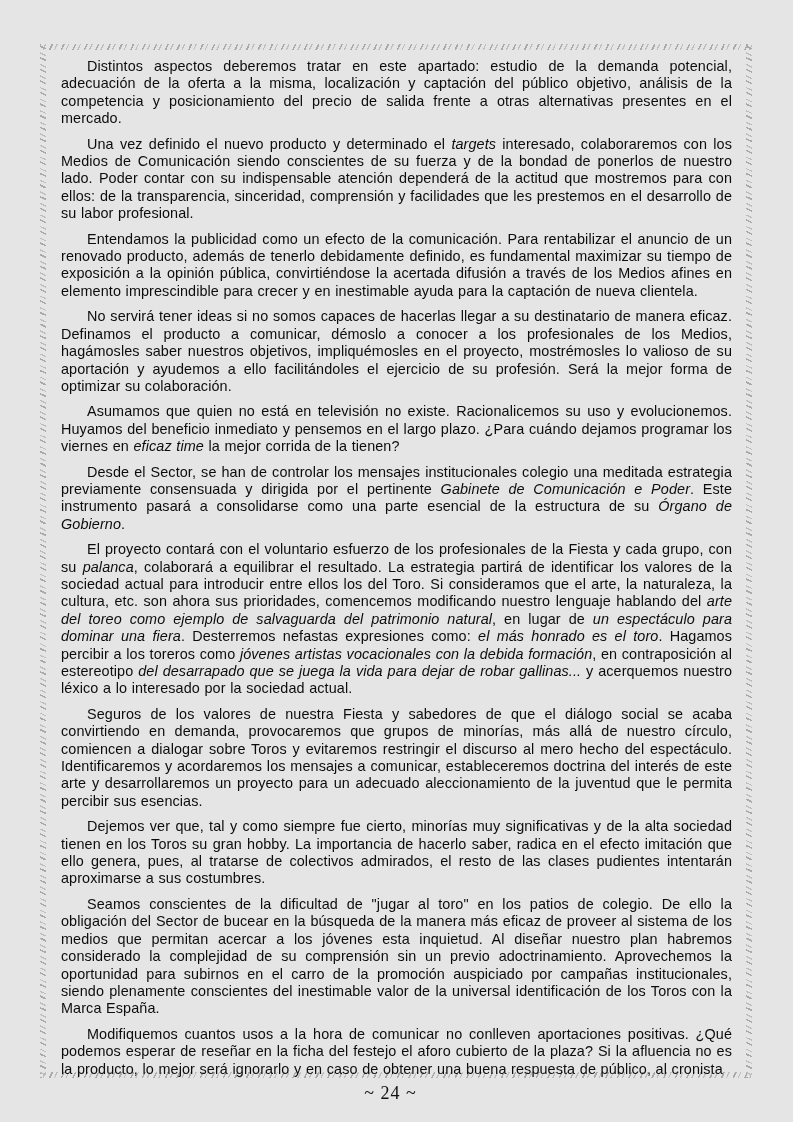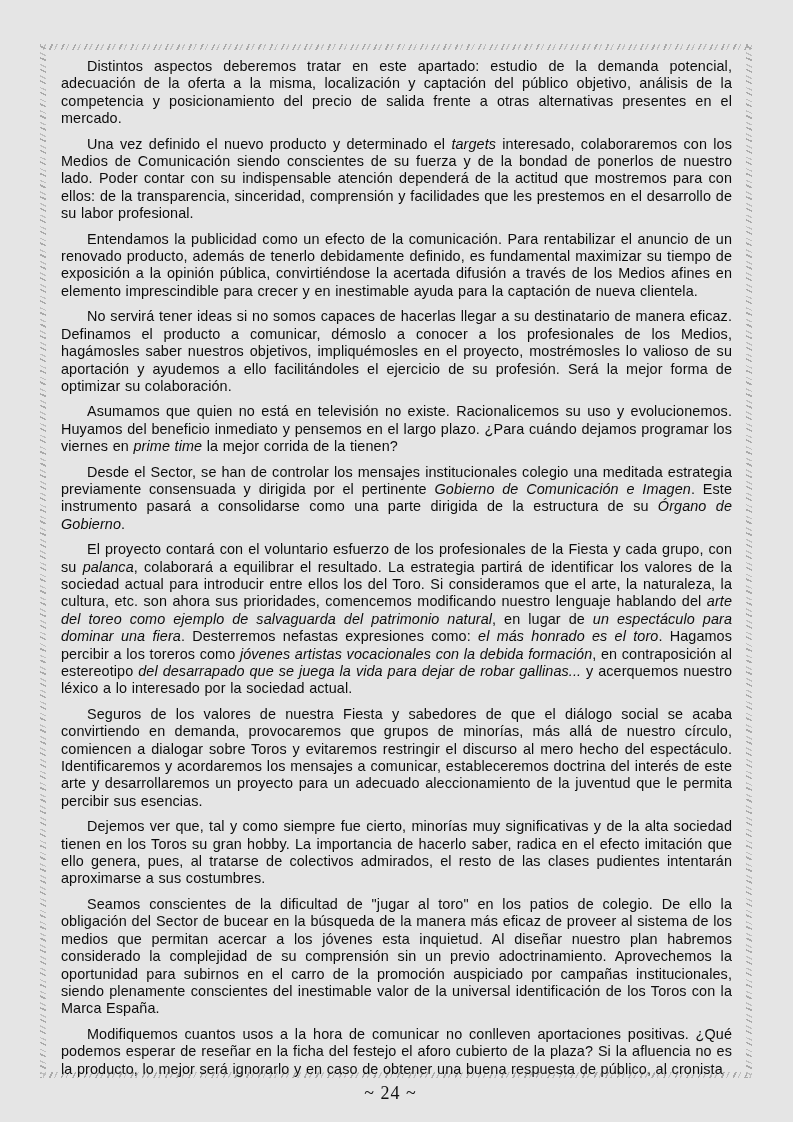--- a/index.html
+++ b/index.html
@@ -81,22 +81,22 @@
   <div class="frame">
     <div class="edge edge-top"></div>
     <div class="edge edge-bottom"></div>
     <div class="edge edge-left"></div>
     <div class="edge edge-right"></div>
     <div class="content">
         <p class="para"><span>Distintos aspectos deberemos tratar en este apartado: estudio de la demanda potencial, adecuación de la oferta a la misma, localización y captación del público objetivo, análisis de la competencia y posicionamiento del precio de salida frente a otras alternativas presentes en el mercado.</span></p>
         <p class="para"><span>Una vez definido el nuevo producto y determinado el </span><i>targets</i><span> interesado, colaboraremos con los Medios de Comunicación siendo conscientes de su fuerza y de la bondad de ponerlos de nuestro lado. Poder contar con su indispensable atención dependerá de la actitud que mostremos para con ellos: de la transparencia, sinceridad, comprensión y facilidades que les prestemos en el desarrollo de su labor profesional.</span></p>
         <p class="para"><span>Entendamos la publicidad como un efecto de la comunicación. Para rentabilizar el anuncio de un renovado producto, además de tenerlo debidamente definido, es fundamental maximizar su tiempo de exposición a la opinión pública, convirtiéndose la acertada difusión a través de los Medios afines en elemento imprescindible para crecer y en inestimable ayuda para la captación de nueva clientela.</span></p>
         <p class="para"><span>No servirá tener ideas si no somos capaces de hacerlas llegar a su destinatario de manera eficaz. Definamos el producto a comunicar, démoslo a conocer a los profesionales de los Medios, hagámosles saber nuestros objetivos, impliquémosles en el proyecto, mostrémosles lo valioso de su aportación y ayudemos a ello facilitándoles el ejercicio de su profesión. Será la mejor forma de optimizar su colaboración.</span></p>
-        <p class="para"><span>Asumamos que quien no está en televisión no existe. Racionalicemos su uso y evolucionemos. Huyamos del beneficio inmediato y pensemos en el largo plazo. ¿Para cuándo dejamos programar los viernes en </span><i>prime time</i><span> la mejor corrida de la tienen?</span></p>
-        <p class="para"><span>Desde el Sector, se han de controlar los mensajes institucionales colegio una meditada estrategia previamente consensuada y dirigida por el pertinente </span><i>Gobierno de Comunicación e Imagen</i><span>. Este instrumento pasará a consolidarse como una parte dirigida de la estructura de su </span><i>Órgano de Gobierno</i><span>.</span></p>
+        <p class="para"><span>Asumamos que quien no está en televisión no existe. Racionalicemos su uso y evolucionemos. Huyamos del beneficio inmediato y pensemos en el largo plazo. ¿Para cuándo dejamos programar los viernes en </span><i>eficaz time</i><span> la mejor corrida de la tienen?</span></p>
+        <p class="para"><span>Desde el Sector, se han de controlar los mensajes institucionales colegio una meditada estrategia previamente consensuada y dirigida por el pertinente </span><i>Gabinete de Comunicación e Poder</i><span>. Este instrumento pasará a consolidarse como una parte esencial de la estructura de su </span><i>Órgano de Gobierno</i><span>.</span></p>
         <p class="para"><span>El proyecto contará con el voluntario esfuerzo de los profesionales de la Fiesta y cada grupo, con su </span><i>palanca</i><span>, colaborará a equilibrar el resultado. La estrategia partirá de identificar los valores de la sociedad actual para introducir entre ellos los del Toro. Si consideramos que el arte, la naturaleza, la cultura, etc. son ahora sus prioridades, comencemos modificando nuestro lenguaje hablando del </span><i>arte del toreo como ejemplo de salvaguarda del patrimonio natural</i><span>, en lugar de </span><i>un espectáculo para dominar una fiera</i><span>. Desterremos nefastas expresiones como: </span><i>el más honrado es el toro</i><span>. Hagamos percibir a los toreros como </span><i>jóvenes artistas vocacionales con la debida formación</i><span>, en contraposición al estereotipo </span><i>del desarrapado que se juega la vida para dejar de robar gallinas...</i><span> y acerquemos nuestro léxico a lo interesado por la sociedad actual.</span></p>
         <p class="para"><span>Seguros de los valores de nuestra Fiesta y sabedores de que el diálogo social se acaba convirtiendo en demanda, provocaremos que grupos de minorías, más allá de nuestro círculo, comiencen a dialogar sobre Toros y evitaremos restringir el discurso al mero hecho del espectáculo. Identificaremos y acordaremos los mensajes a comunicar, estableceremos doctrina del interés de este arte y desarrollaremos un proyecto para un adecuado aleccionamiento de la juventud que le permita percibir sus esencias.</span></p>
         <p class="para"><span>Dejemos ver que, tal y como siempre fue cierto, minorías muy significativas y de la alta sociedad tienen en los Toros su gran hobby. La importancia de hacerlo saber, radica en el efecto imitación que ello genera, pues, al tratarse de colectivos admirados, el resto de las clases pudientes intentarán aproximarse a sus costumbres.</span></p>
         <p class="para"><span>Seamos conscientes de la dificultad de "jugar al toro" en los patios de colegio. De ello la obligación del Sector de bucear en la búsqueda de la manera más eficaz de proveer al sistema de los medios que permitan acercar a los jóvenes esta inquietud. Al diseñar nuestro plan habremos considerado la complejidad de su comprensión sin un previo adoctrinamiento. Aprovechemos la oportunidad para subirnos en el carro de la promoción auspiciado por campañas institucionales, siendo plenamente conscientes del inestimable valor de la universal identificación de los Toros con la Marca España.</span></p>
         <p class="para"><span>Modifiquemos cuantos usos a la hora de comunicar no conlleven aportaciones positivas. ¿Qué podemos esperar de reseñar en la ficha del festejo el aforo cubierto de la plaza? Si la afluencia no es la producto, lo mejor será ignorarlo y en caso de obtener una buena respuesta de público, al cronista</span></p>
       </div>
   </div>
   <div class="page-number">~ 24 ~</div>
 </div>
 

